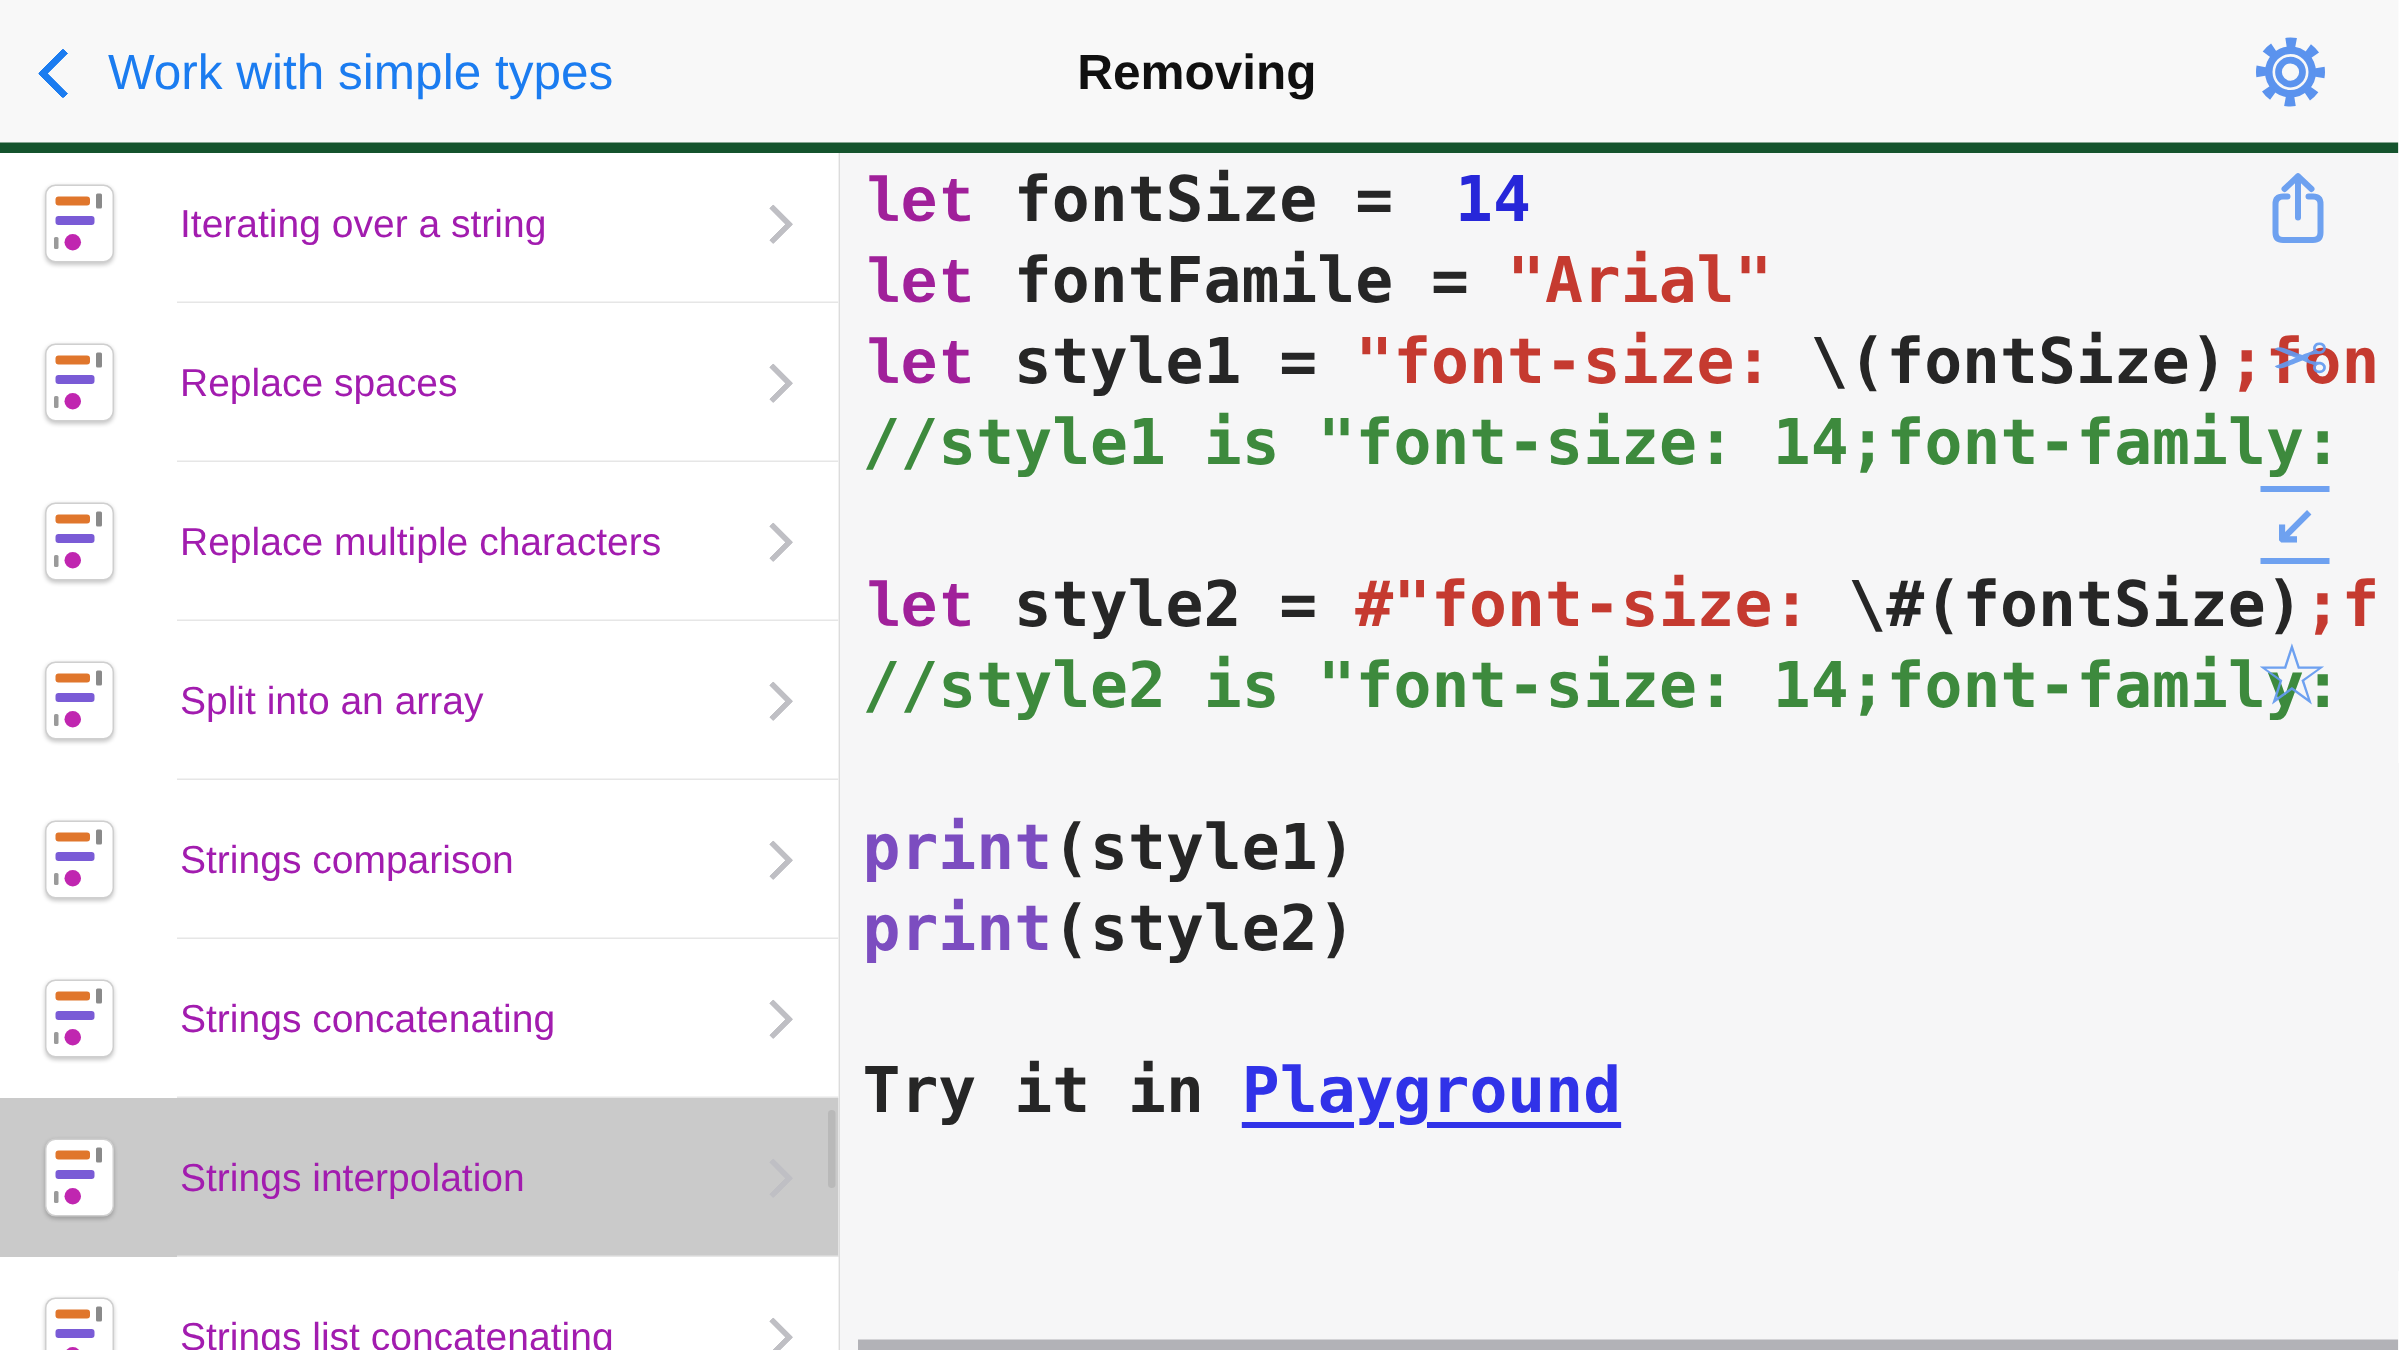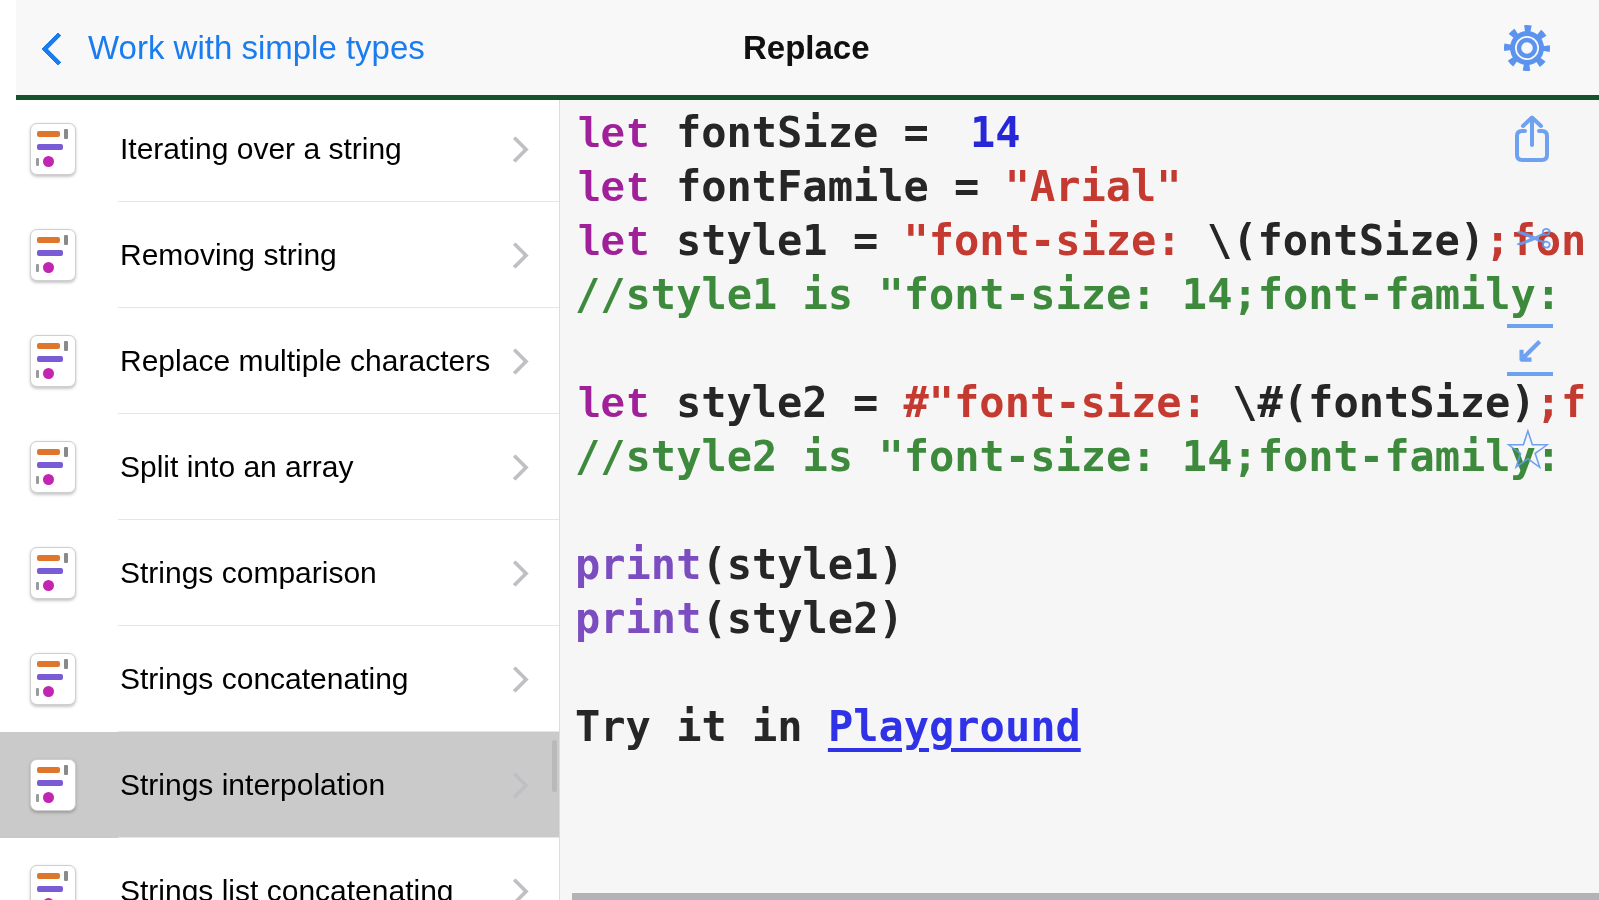--- a/index.html
+++ b/index.html
@@ -7,40 +7,40 @@
     --keyword:#A0209A; --plain:#262626; --number:#2727D9; --string:#C53A30;
     --comment:#3D8A3D; --function:#7C4DC0; --link:#3032E8;
     --code-bg:#F6F6F7; --header-bg:#F8F8F8;
   }
   html,body{margin:0;padding:0;background:#fff;}
   #app{position:relative;width:1599px;height:900px;overflow:hidden;background:#fff;
        font-family:"Liberation Sans",sans-serif;-webkit-font-smoothing:antialiased;}
 
   
   .navbar{position:absolute;top:0;left:0;right:0;height:95px;background:var(--header-bg);
-          border-bottom:5px solid #14532d;z-index:6;margin-left:16px;}
+          border-bottom:7px solid #14532d;z-index:6;}
   .back-button{position:absolute;left:30px;top:0;height:95px;display:flex;align-items:center;gap:18px;
                color:var(--accent);font-size:33px;cursor:pointer;}
   .back-chev{width:19px;height:19px;border-left:5px solid var(--accent);border-bottom:5px solid var(--accent);
              transform:rotate(45deg);border-radius:2px;margin-top:2px;}
   .page-title{position:absolute;left:50%;top:0;transform:translateX(-51%);height:95px;display:flex;
               align-items:center;font-size:33px;font-weight:700;color:#101010;}
   .settings-button{position:absolute;right:44px;top:0;height:95px;display:flex;align-items:center;cursor:pointer;}
 
   
   .split{position:absolute;top:96px;left:0;right:0;bottom:0;display:flex;}
 
   
   .sidebar{width:559px;flex:0 0 559px;background:#fff;border-right:1px solid #DCDCDC;position:relative;overflow:hidden;}
   .sidebar-list{position:relative;}
   .sidebar-list::before{content:'';position:absolute;top:0;left:118px;right:2px;height:1.5px;background:#E6E6E6;}
   .srow{display:flex;align-items:center;min-height:96px;padding:5px 18px 5px 30px;position:relative;background:#fff;}
   .srow::after{content:'';position:absolute;left:118px;right:0;bottom:0;height:1.5px;background:#E6E6E6;}
   .srow.selected{background:var(--selected-bg);}
-  .slabel{flex:1;font-size:30px;color:#000000;line-height:1.32;padding-right:10px;}
+  .slabel{flex:1;font-size:26px;color:#a21caf;line-height:1.32;padding-right:10px;}
   .chev{flex:0 0 auto;width:15px;height:15px;border-top:4.5px solid #BFBFC4;border-right:4.5px solid #BFBFC4;
         transform:rotate(45deg);border-radius:1px;margin-right:16px;}
   .sidebar-thumb{position:absolute;right:2px;top:644px;width:5px;height:52px;background:#B9B9B9;border-radius:3px;}
 
   
   .doc-icon{position:relative;flex:0 0 44px;width:44px;height:50px;margin-right:44px;background:#fff;
             border:1px solid #CFCFCF;border-radius:7px;box-shadow:0 1.5px 3px rgba(0,0,0,.22);}
   .doc-icon .d1{position:absolute;left:6px;top:7px;width:23px;height:6px;background:#E0762C;border-radius:2px;}
   .doc-icon .d1b{position:absolute;left:33px;top:5px;width:4px;height:10px;background:#8A8A8A;border-radius:1px;}
   .doc-icon .d2{position:absolute;left:6px;top:20px;width:26px;height:6px;background:#7A5BD6;border-radius:2px;}
@@ -68,21 +68,21 @@
 </head>
 <body>
 
 <div id="app">
 
   <div class="navbar">
     <div class="back-button">
       <span class="back-chev"></span>
       <span>Work with simple types</span>
     </div>
-    <div class="page-title">Replace</div>
+    <div class="page-title">Removing</div>
     <div class="settings-button">
       <svg width="56" height="56" viewBox="0 0 56 56" fill="none" stroke="#5B93EE">
         <circle cx="28" cy="28" r="8" stroke-width="4.5"></circle>
         <circle cx="28" cy="28" r="14.5" stroke-width="5"></circle>
         <circle cx="28" cy="28" r="19.5" stroke-width="7" stroke-dasharray="6.6 8.7" stroke-dashoffset="3"></circle>
       </svg>
     </div>
   </div>
 
   <div class="split">
@@ -101,21 +101,21 @@
             <span class="chev"></span>
           </div>
           <div class="srow">
             <span class="doc-icon">
               <span class="d1"></span>
               <span class="d1b"></span>
               <span class="d2"></span>
               <span class="dd"></span>
               <span class="dt"></span>
             </span>
-            <span class="slabel">Removing string</span>
+            <span class="slabel">Replace spaces</span>
             <span class="chev"></span>
           </div>
           <div class="srow">
             <span class="doc-icon">
               <span class="d1"></span>
               <span class="d1b"></span>
               <span class="d2"></span>
               <span class="dd"></span>
               <span class="dt"></span>
             </span>

